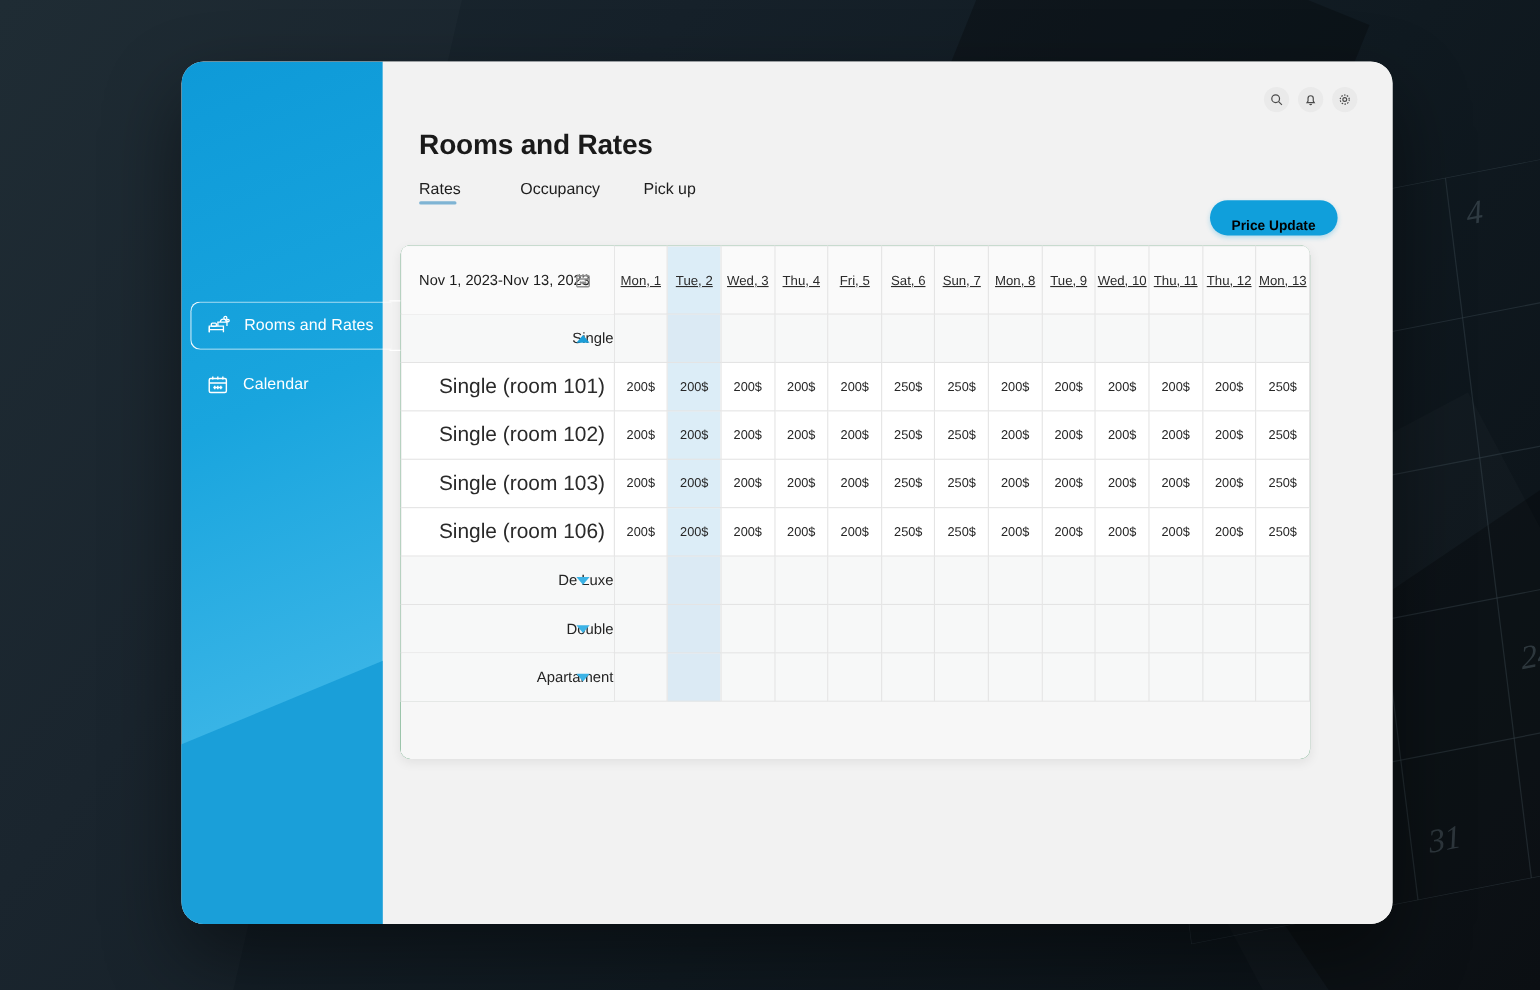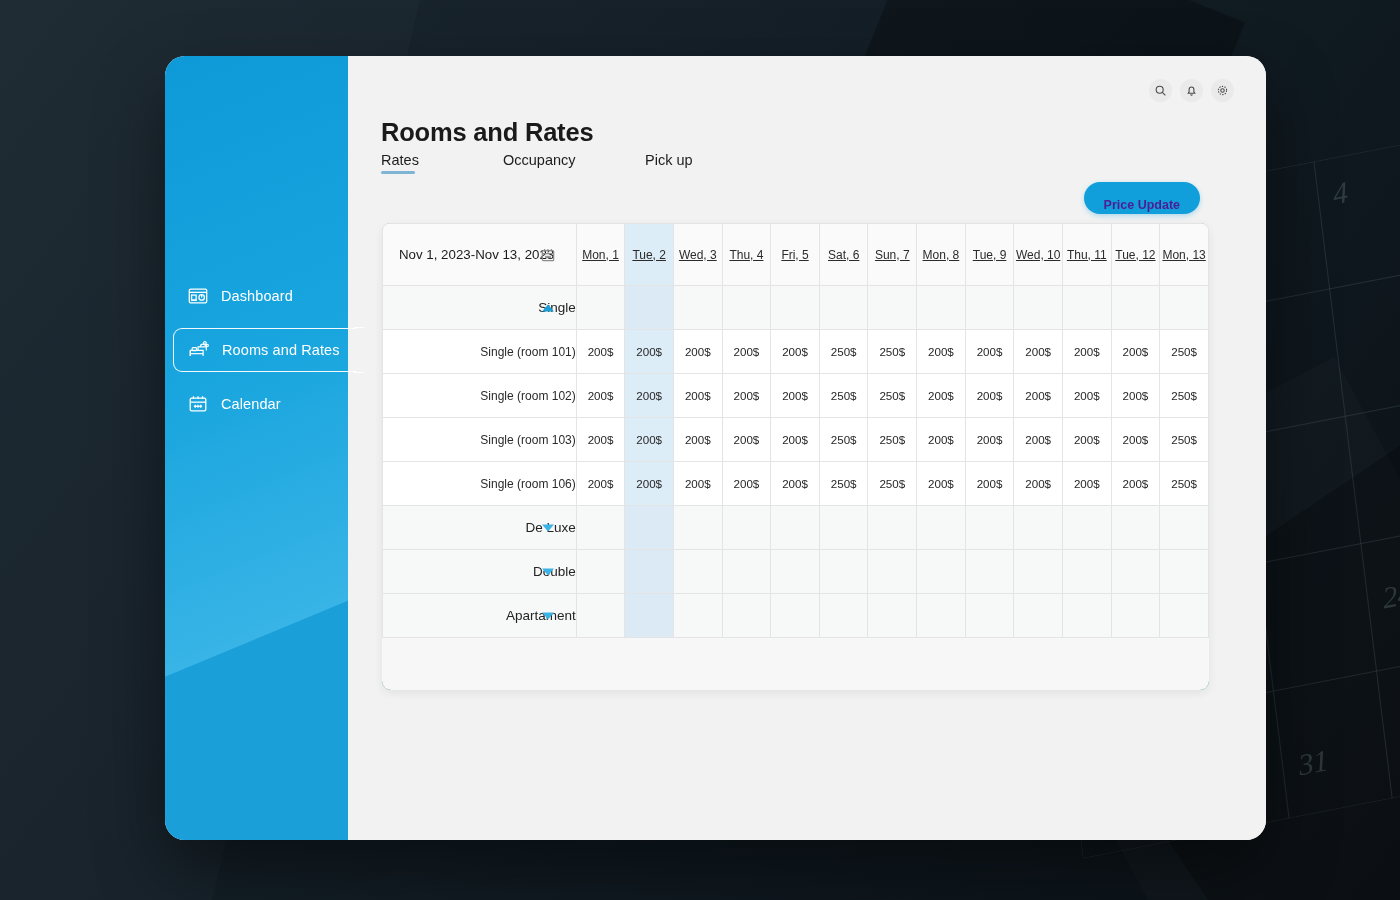--- a/index.html
+++ b/index.html
@@ -128,23 +128,22 @@
     position: absolute;
     left: 33px; top: 62px;
     font-size: 25.5px;
     font-weight: bold;
     color: #1a1a1a;
     letter-spacing: -.2px;
   }
 
   #tabs {
     position: absolute;
-    left: 33px; top: 96px;
+    left: 33px; top: 108px;
     display: flex;
-    gap: 30px;
   }
   .tab {
     font-size: 14.5px;
     color: #1d1d1d;
     cursor: pointer;
     position: relative;
     padding-bottom: 6px;
   }
   .tab:nth-child(1) { width: 92px; }
   .tab:nth-child(2) { width: 112px; }
@@ -152,38 +151,38 @@
     content: "";
     position: absolute;
     left: 0; bottom: 0;
     width: 34px; height: 3px;
     border-radius: 2px;
     background: #7fb4d4;
   }
 
   #price-update {
     position: absolute;
-    right: 66px; top: 126px;
+    right: 50px; top: 126px;
     background: #109fdb;
-    color: #4c1d95;
+    color: #000000;
     border: none;
     border-radius: 16px;
     height: 29px;
     padding: 16px 20px;
     font-family: "Liberation Sans", sans-serif;
     font-size: 12.5px;
     font-weight: bold;
     cursor: pointer;
     box-shadow: 0 2px 5px rgba(16,159,219,.3);
   }
 
   
   #table-card {
     position: absolute;
-    left: 34px; top: 167px;
+    left: 16px; top: 167px;
     width: 827px;
     background: #15803d;
     border-radius: 9px;
     box-shadow: 0 3px 10px rgba(0,0,0,.07);
     overflow: hidden;
   }
   table { border-collapse: collapse; width: 100%; background: #fff; }
 
   th, td { border: 1px solid #e4e4e4; }
 
@@ -226,23 +225,23 @@
     right: 22px; top: 50%; transform: translateY(-50%);
     width: 0; height: 0;
     border-left: 6px solid transparent;
     border-right: 6px solid transparent;
   }
   .caret.up   { border-bottom: 7px solid #1b9ed8; }
   .caret.down { border-top: 7px solid #3cb3e6; }
 
   tr.room td { height: 44px; background: #fff; }
   td.room-label {
-    text-align: right;
+    text-align: left;
     padding-left: 34px;
-    font-size: 12px;
+    font-size: 19px;
     color: #2a2a2a;
   }
   td.price {
     text-align: center;
     font-size: 11.6px;
     color: #272727;
   }
   td.hl, th.hl { background: #dcedf7 !important; }
   tr.group td.hl { background: #dbeaf4 !important; }
 
@@ -290,33 +289,20 @@
   </div>
 </div>
 
 <div id="window">
 
   <aside id="sidebar">
     <div id="sidebar-shape"></div>
 
     <nav id="nav">
 
-      <div class="nav-item">
-        <span class="nav-icon">
-          <svg viewBox="0 0 24 24" fill="none" stroke="#fff" stroke-width="1.4">
-            <rect x="2.5" y="4.5" width="19" height="15" rx="1.5"></rect>
-            <line x1="2.5" y1="8" x2="21.5" y2="8"></line>
-            <rect x="5" y="11" width="5" height="5.5"></rect>
-            <line x1="5" y1="16.5" x2="10.5" y2="16.5"></line>
-            <circle cx="16" cy="13.5" r="3"></circle>
-            <line x1="16" y1="13.5" x2="16" y2="10.8"></line>
-          </svg>
-        </span>
-        <span>Dashboard</span>
-      </div>
 
       <div class="nav-item active">
         <span class="nav-icon">
           <svg viewBox="0 0 24 24" fill="none" stroke="#fff" stroke-width="1.3">
             <path d="M2.5 18.5v-6h14v6"></path>
             <line x1="2.5" y1="18.5" x2="2.5" y2="13"></line>
             <line x1="2.5" y1="16" x2="16.5" y2="16"></line>
             <rect x="4.5" y="9.5" width="5" height="3.2" rx="1"></rect>
             <path d="M11 12.5V8.5h9v4"></path>
             <path d="M13.5 8.5c0-1.6 1.3-2.9 2.9-2.9"></path>
@@ -407,21 +393,21 @@
               <th class="day hl">Tue, 2</th>
               <th class="day">Wed, 3</th>
               <th class="day">Thu, 4</th>
               <th class="day">Fri, 5</th>
               <th class="day">Sat, 6</th>
               <th class="day">Sun, 7</th>
               <th class="day">Mon, 8</th>
               <th class="day">Tue, 9</th>
               <th class="day">Wed, 10</th>
               <th class="day">Thu, 11</th>
-              <th class="day">Tue, 12</th>
+              <th class="day">Thu, 12</th>
               <th class="day">Mon, 13</th>
             </tr>
         </thead>
         <tbody>
             <tr class="group">
               <td class="group-label">Single<span class="caret up"></span></td>
               <td></td>
               <td class="hl"></td>
               <td></td>
               <td></td>

